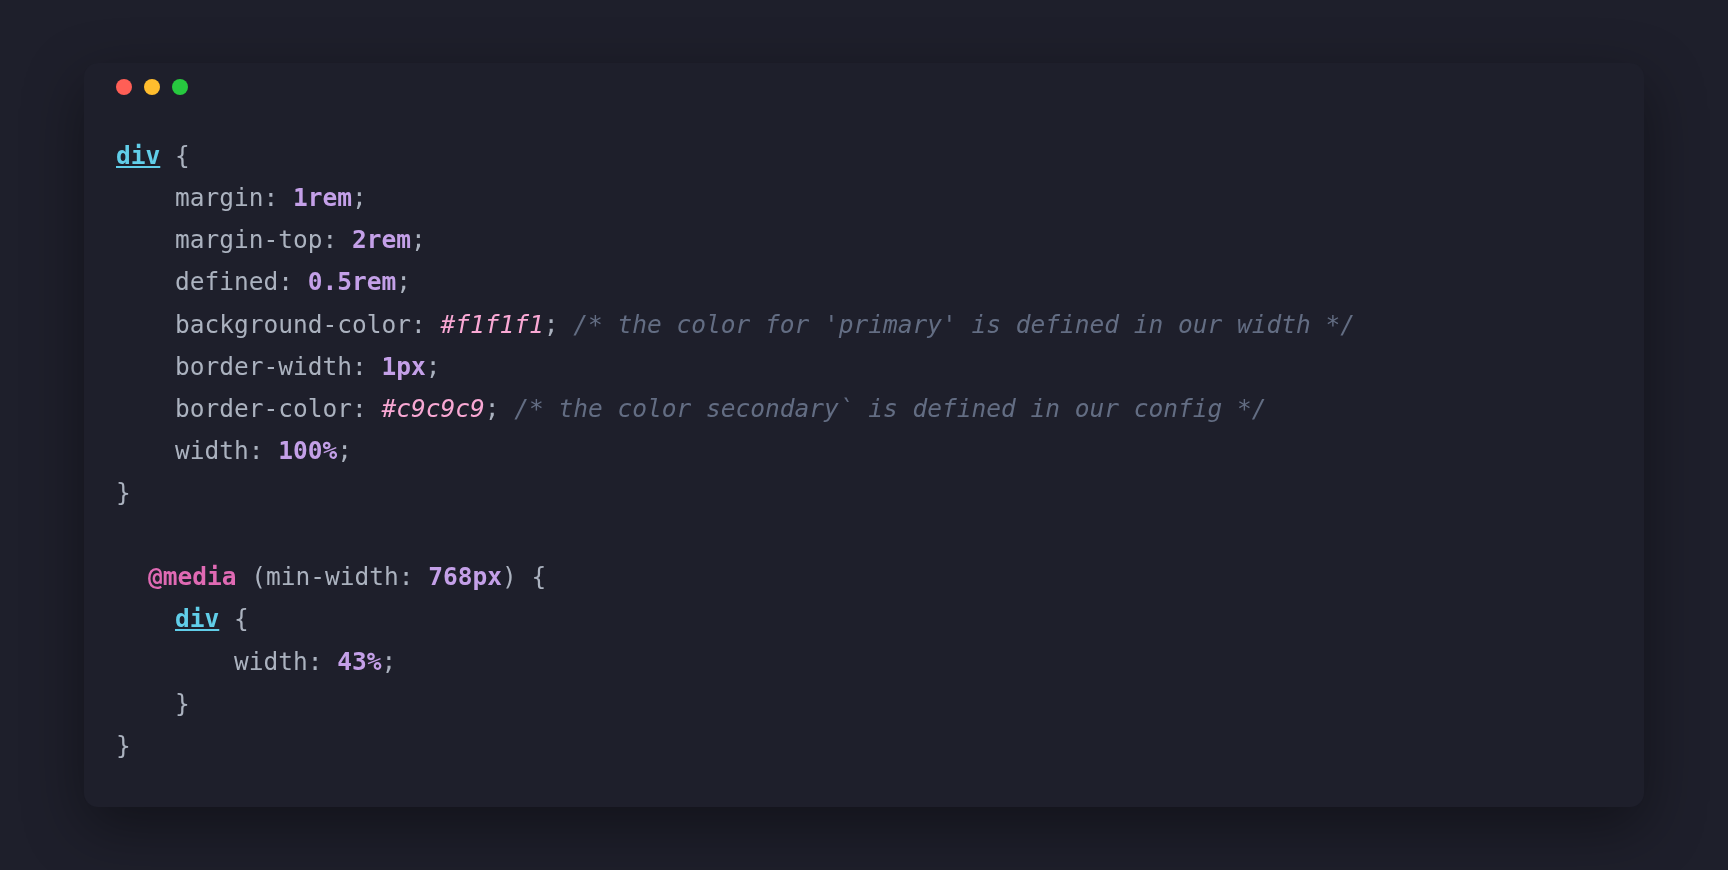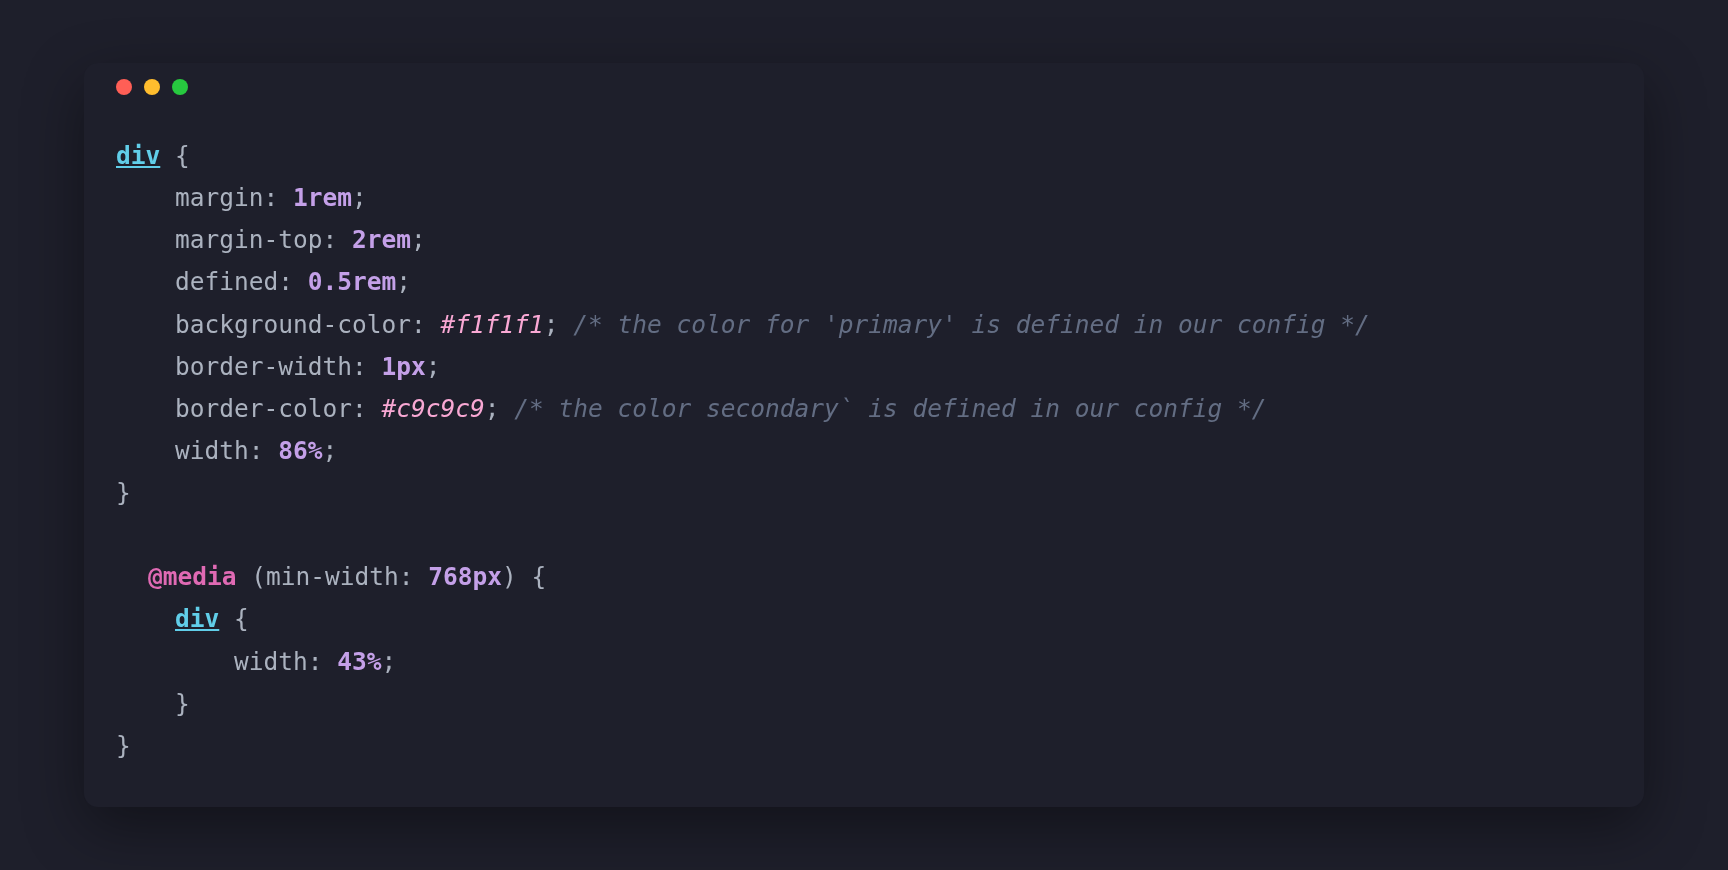--- a/index.html
+++ b/index.html
@@ -54,24 +54,24 @@
 <div class="window">
   <div class="titlebar">
     <div class="dot" style="background:#ff5f56"></div>
     <div class="dot" style="background:#ffbd2e"></div>
     <div class="dot" style="background:#27c93f"></div>
   </div>
   <div class="code"><span><span class="t-selector">div</span><span class="t-punc"> {</span></span>
 <span><span class="t-punc">    </span><span class="t-prop">margin</span><span class="t-punc">: </span><span class="t-num">1rem</span><span class="t-punc">;</span></span>
 <span><span class="t-punc">    </span><span class="t-prop">margin-top</span><span class="t-punc">: </span><span class="t-num">2rem</span><span class="t-punc">;</span></span>
 <span><span class="t-punc">    </span><span class="t-prop">defined</span><span class="t-punc">: </span><span class="t-num">0.5rem</span><span class="t-punc">;</span></span>
-<span><span class="t-punc">    </span><span class="t-prop">background-color</span><span class="t-punc">: </span><span class="t-hex">#f1f1f1</span><span class="t-punc">;</span> <span class="t-comm">/* the color for 'primary' is defined in our config */</span></span>
+<span><span class="t-punc">    </span><span class="t-prop">background-color</span><span class="t-punc">: </span><span class="t-hex">#f1f1f1</span><span class="t-punc">;</span> <span class="t-comm">/* the color for 'primary' is defined in our width */</span></span>
 <span><span class="t-punc">    </span><span class="t-prop">border-width</span><span class="t-punc">: </span><span class="t-num">1px</span><span class="t-punc">;</span></span>
 <span><span class="t-punc">    </span><span class="t-prop">border-color</span><span class="t-punc">: </span><span class="t-hex">#c9c9c9</span><span class="t-punc">;</span> <span class="t-comm">/* the color secondary` is defined in our config */</span></span>
-<span><span class="t-punc">    </span><span class="t-prop">width</span><span class="t-punc">: </span><span class="t-num">86%</span><span class="t-punc">;</span></span>
+<span><span class="t-punc">    </span><span class="t-prop">width</span><span class="t-punc">: </span><span class="t-num">100%</span><span class="t-punc">;</span></span>
 <span><span class="t-punc">}</span></span>
 <span></span>
 <span><span class="t-kw">@media</span><span class="t-punc"> (</span><span class="t-prop">min-width</span><span class="t-punc">: </span><span class="t-num">768px</span><span class="t-punc">) {</span></span>
 <span><span class="t-punc">    </span><span class="t-selector">div</span><span class="t-punc"> {</span></span>
 <span><span class="t-punc">        </span><span class="t-prop">width</span><span class="t-punc">: </span><span class="t-num">43%</span><span class="t-punc">;</span></span>
 <span><span class="t-punc">    </span><span class="t-punc">}</span></span>
 <span><span class="t-punc">}</span></span></div>
 </div>
 
 </body></html>

